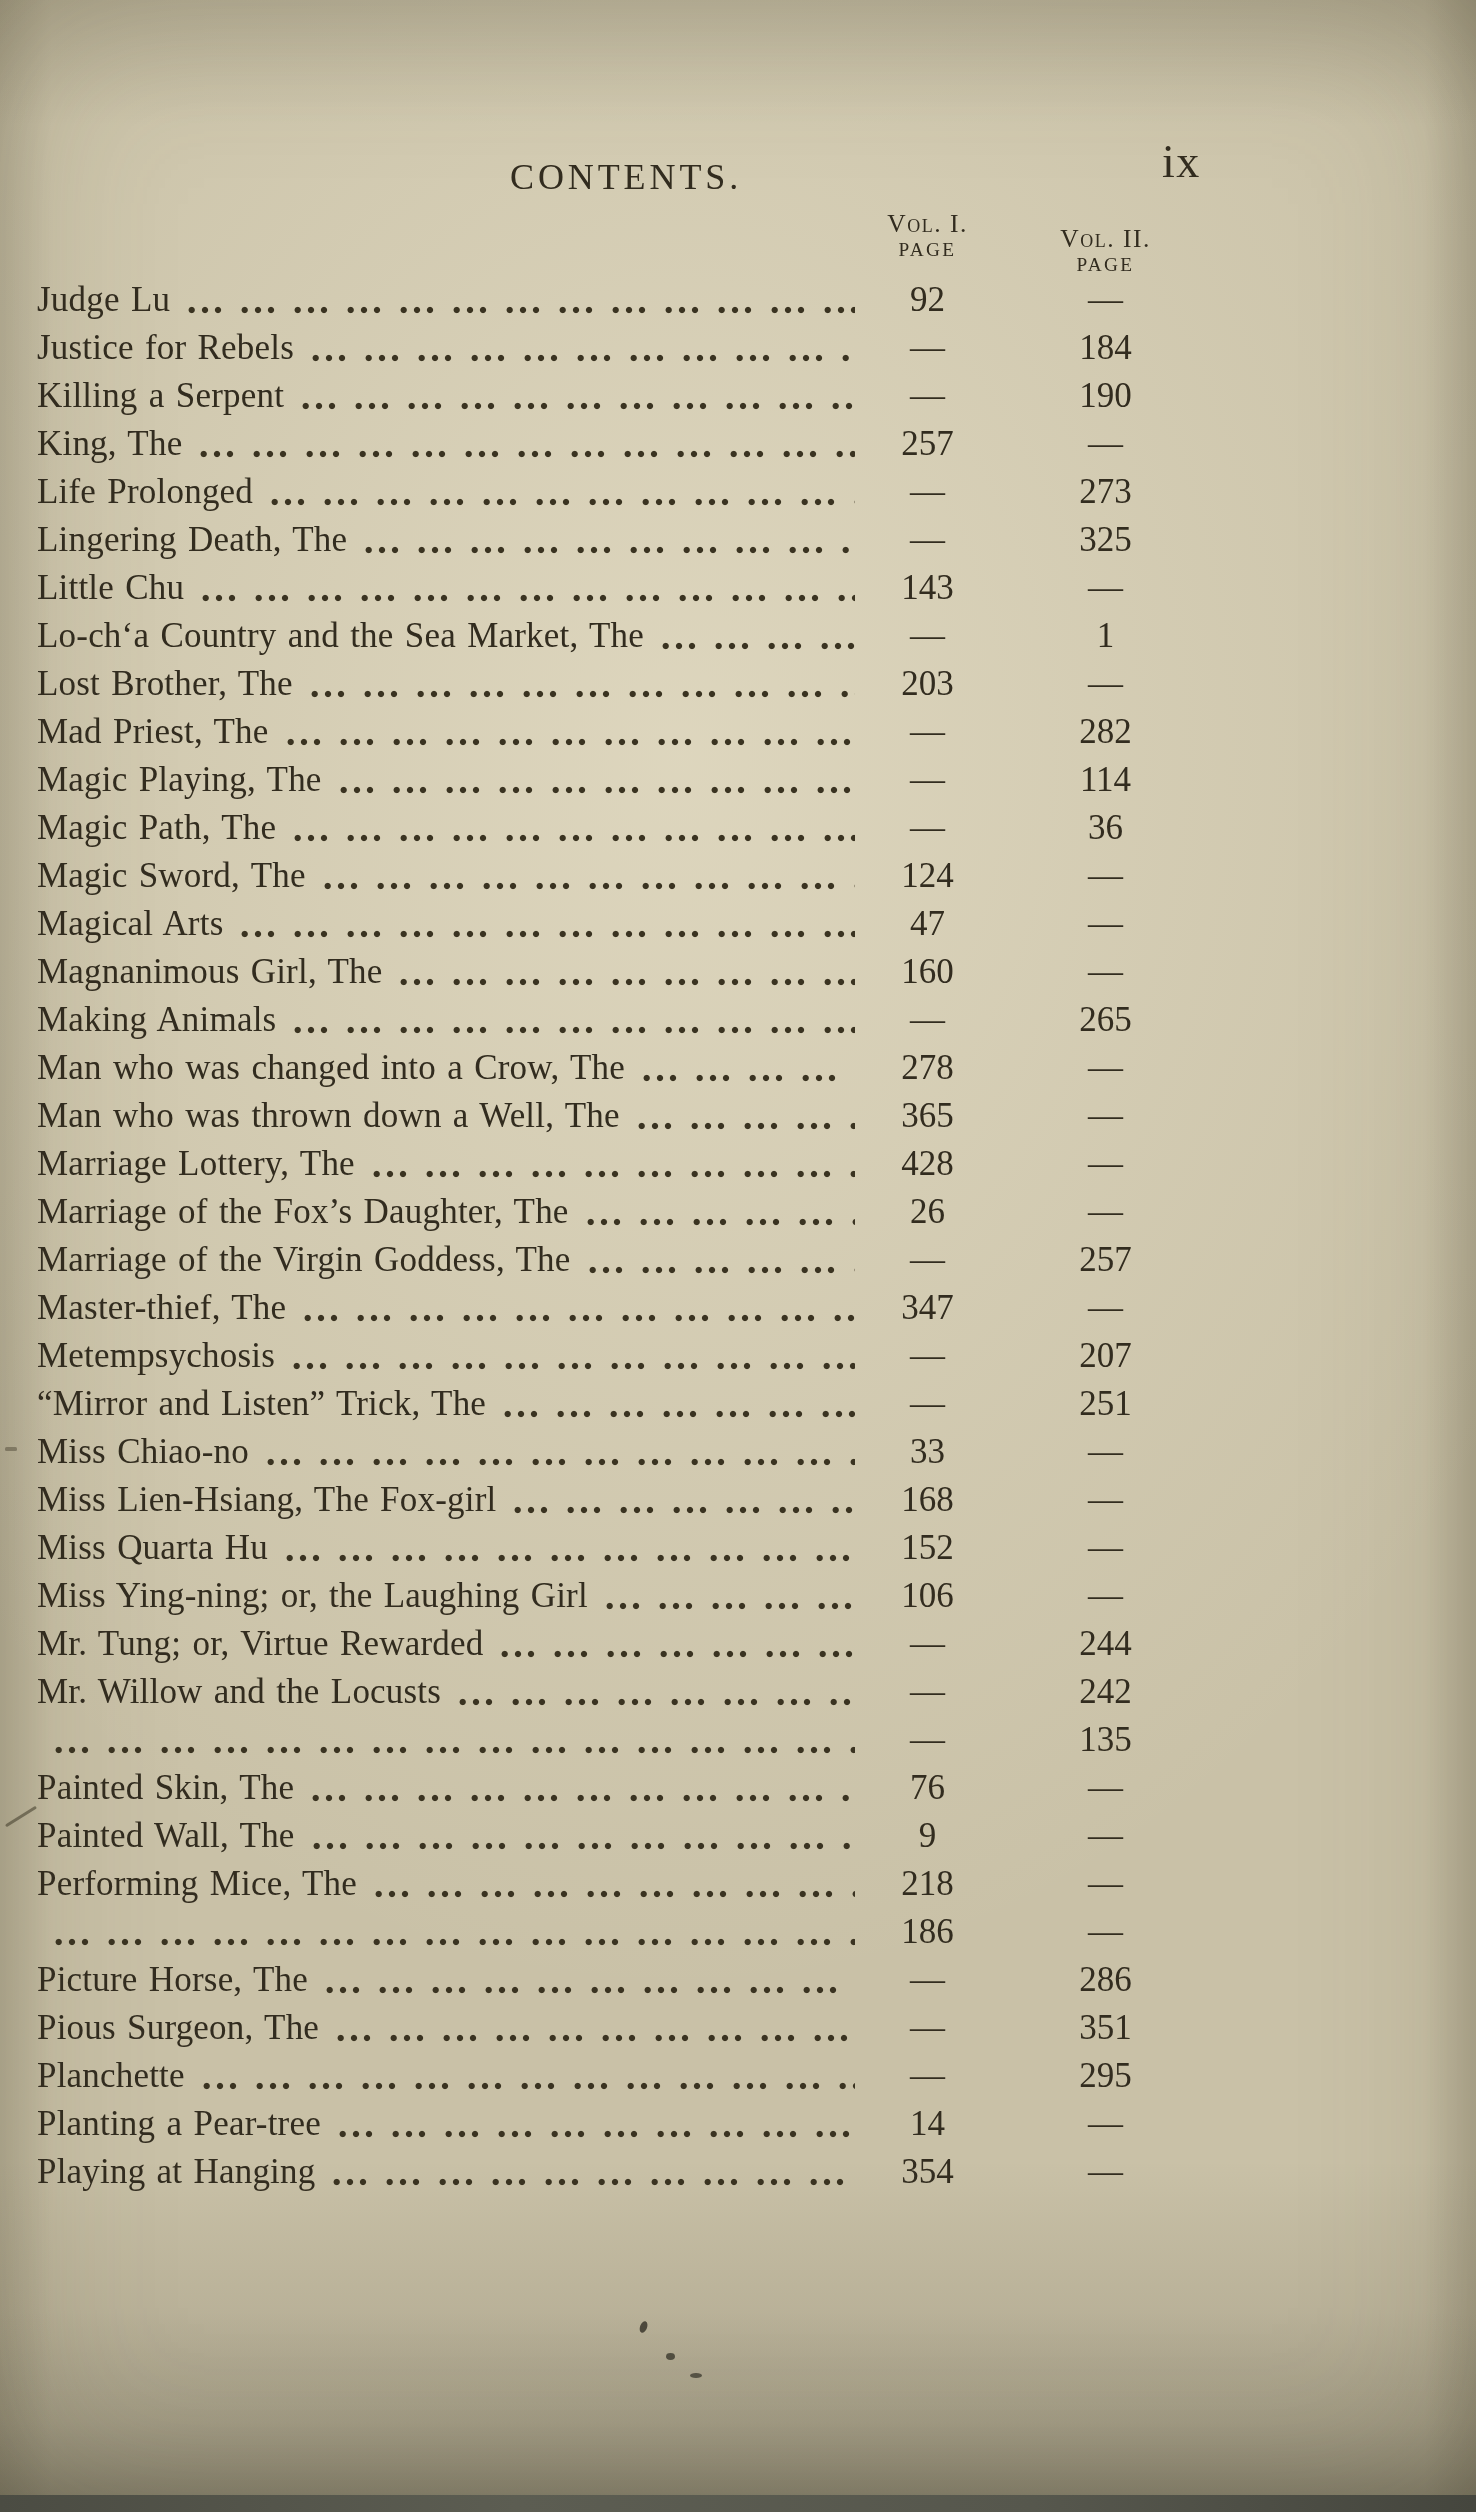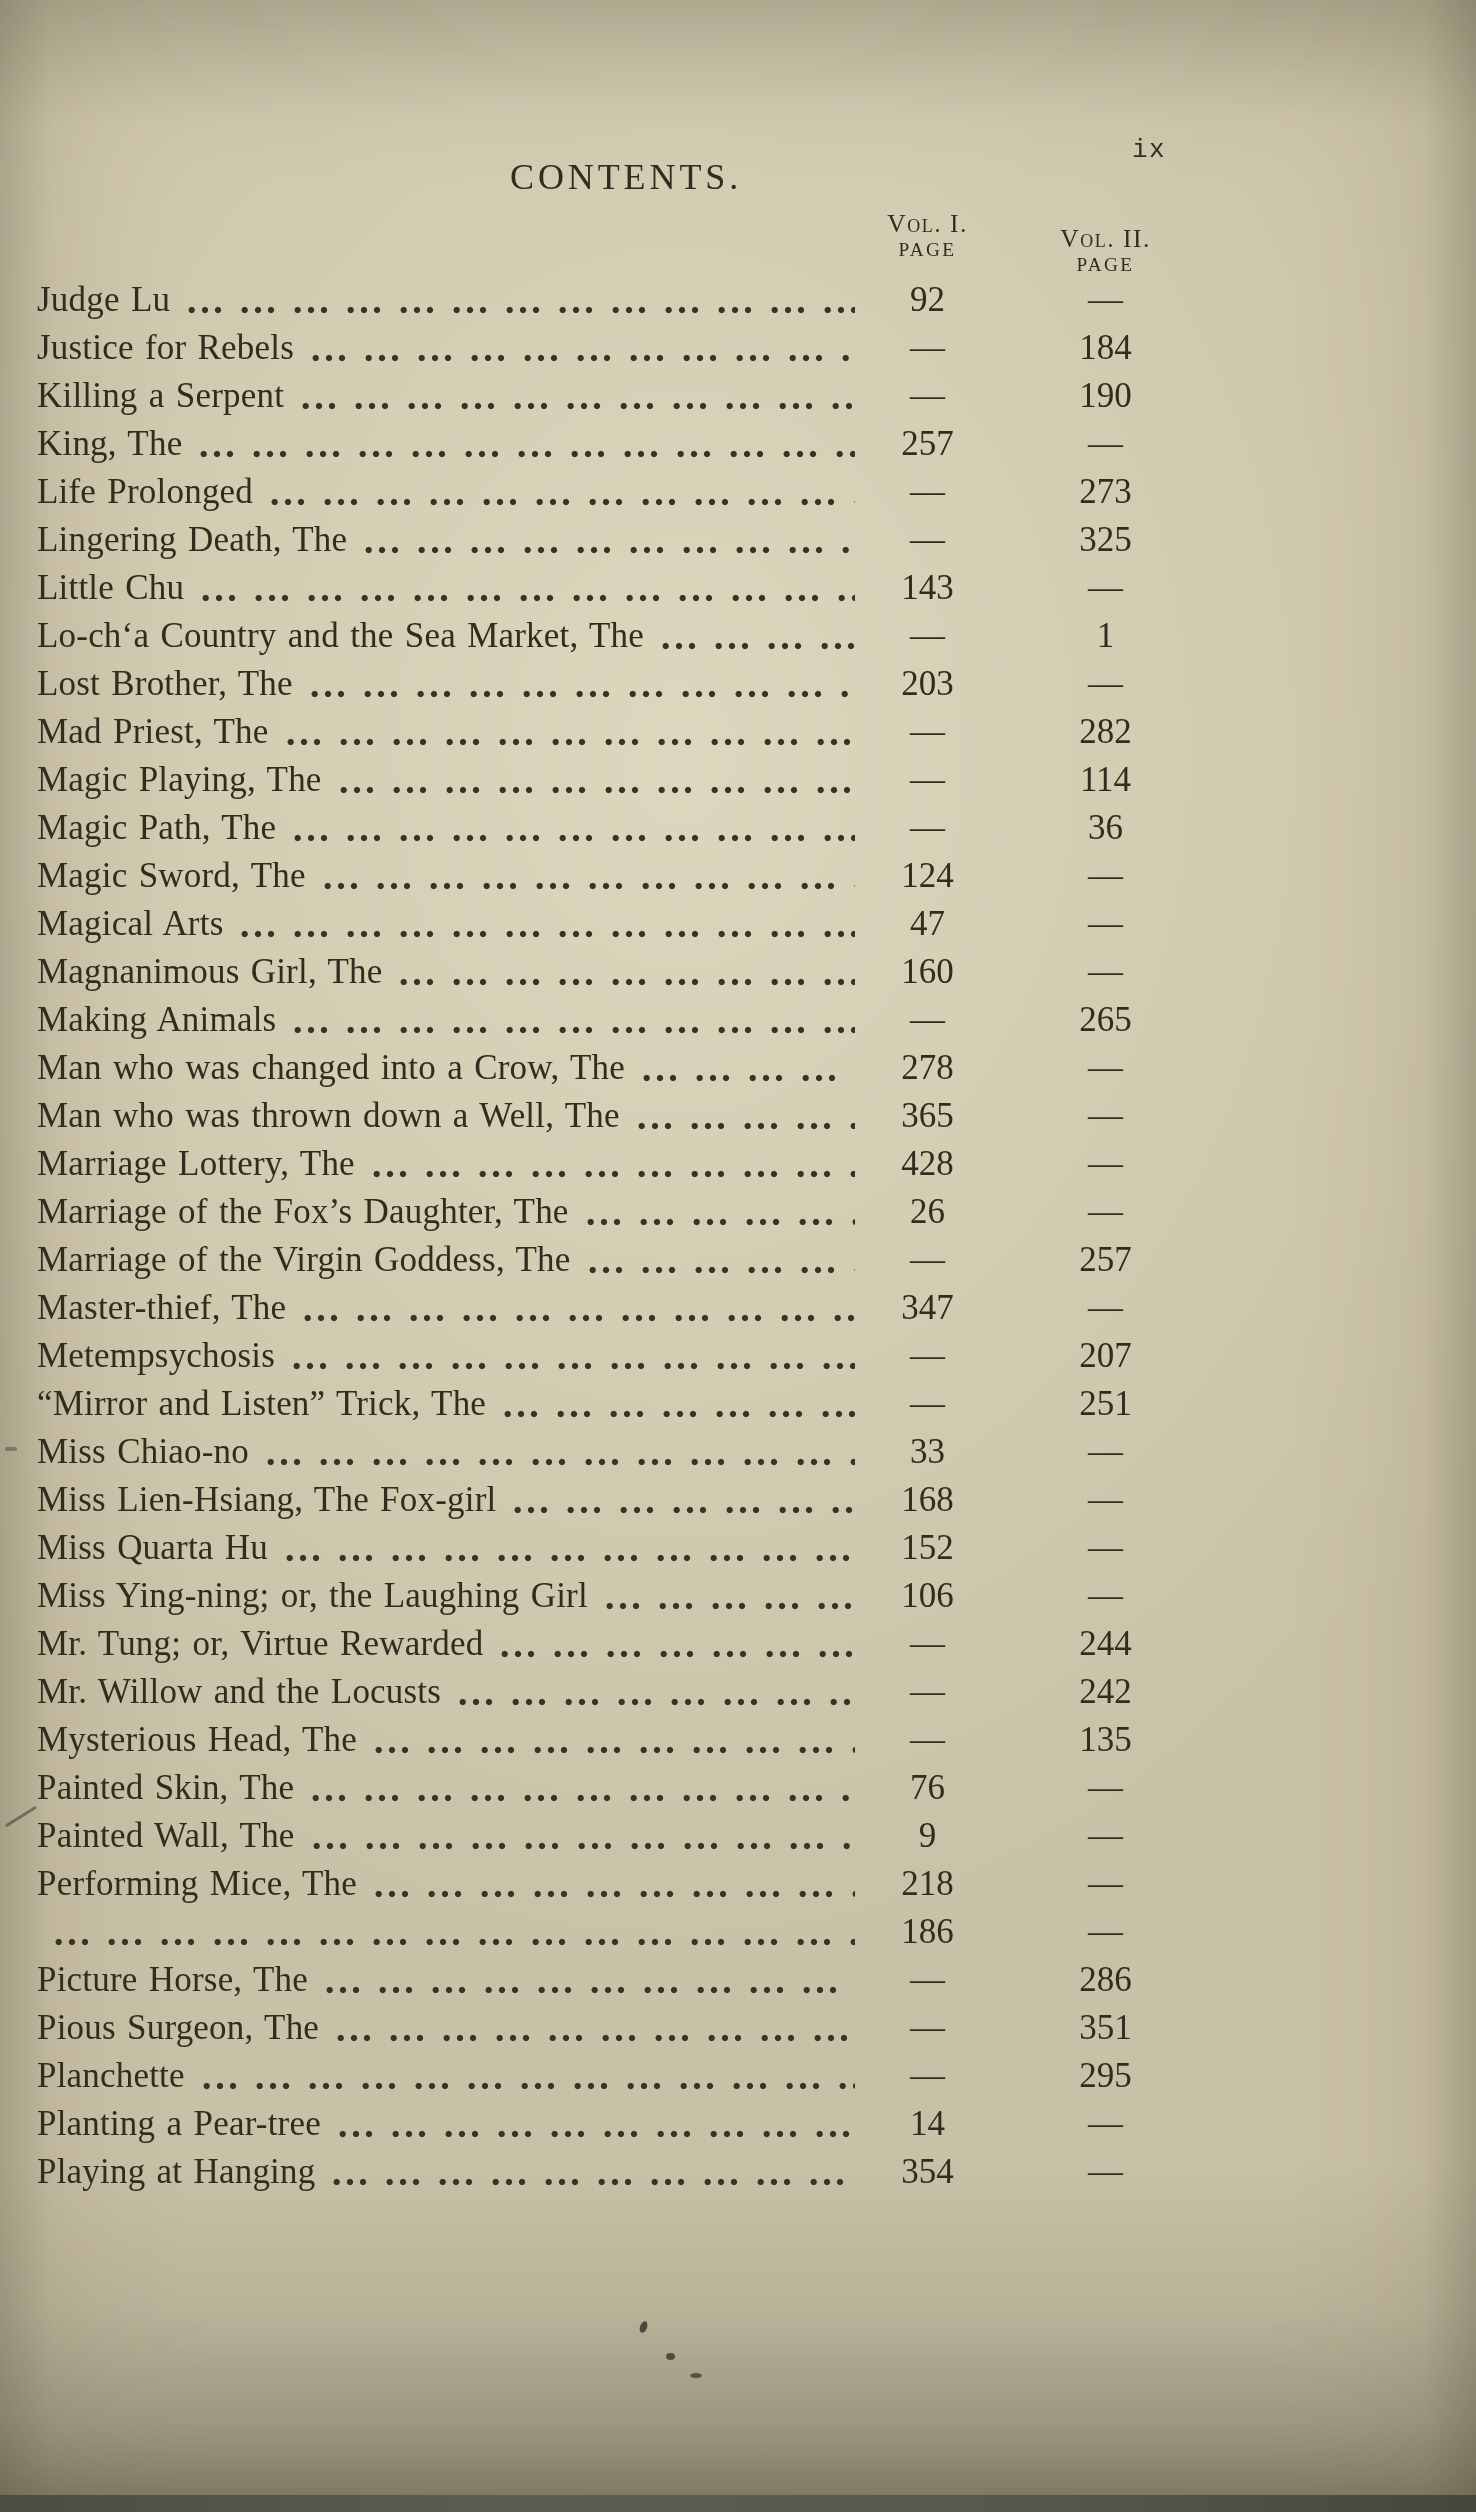--- a/index.html
+++ b/index.html
@@ -17,22 +17,22 @@
       linear-gradient(to right, rgba(58,52,36,0.14) 0%, rgba(58,52,36,0) 3.5%, rgba(58,52,36,0) 96.5%, rgba(58,52,36,0.16) 100%),
       #c9c1a7;
     box-shadow: inset 0 0 170px rgba(84,74,48,0.28);
   }
 
   .contents-title{
     position:absolute; top:156px; left:510px;
     font-size:36px; letter-spacing:3.9px; white-space:nowrap;
   }
   .folio{
-    position:absolute; top:135px; left:1132px;
-    font-size:26px; letter-spacing:1.5px;font-family:Liberation Mono, monospace;
+    position:absolute; top:135px; left:1162px;
+    font-size:46px; letter-spacing:1.5px;
   }
 
   .colhead{ position:absolute; width:155px; text-align:center; }
   .ch1{ left:850px; top:209px; }
   .ch2{ left:1028px; top:224px; }
   .colhead .vol{ font-size:25.5px; font-variant:small-caps; letter-spacing:1.5px; }
   .colhead .pagelbl{ font-size:19.3px; letter-spacing:2.3px; margin-top:0; }
 
   .toc{ position:absolute; top:276px; left:37px; width:1138px; }
   .row{
@@ -301,21 +301,20 @@
   </div>
 
   <div class="row">
     <span class="title">Mr. Willow and the Locusts</span>
     <span class="leader"></span>
     <span class="pg pg1">—</span>
     <span class="pg pg2">242</span>
   </div>
 
   <div class="row">
-    <span class="title">Mysterious Head, The</span>
     <span class="leader"></span>
     <span class="pg pg1">—</span>
     <span class="pg pg2">135</span>
   </div>
 
   <div class="row">
     <span class="title">Painted Skin, The</span>
     <span class="leader"></span>
     <span class="pg pg1">76</span>
     <span class="pg pg2">—</span>

